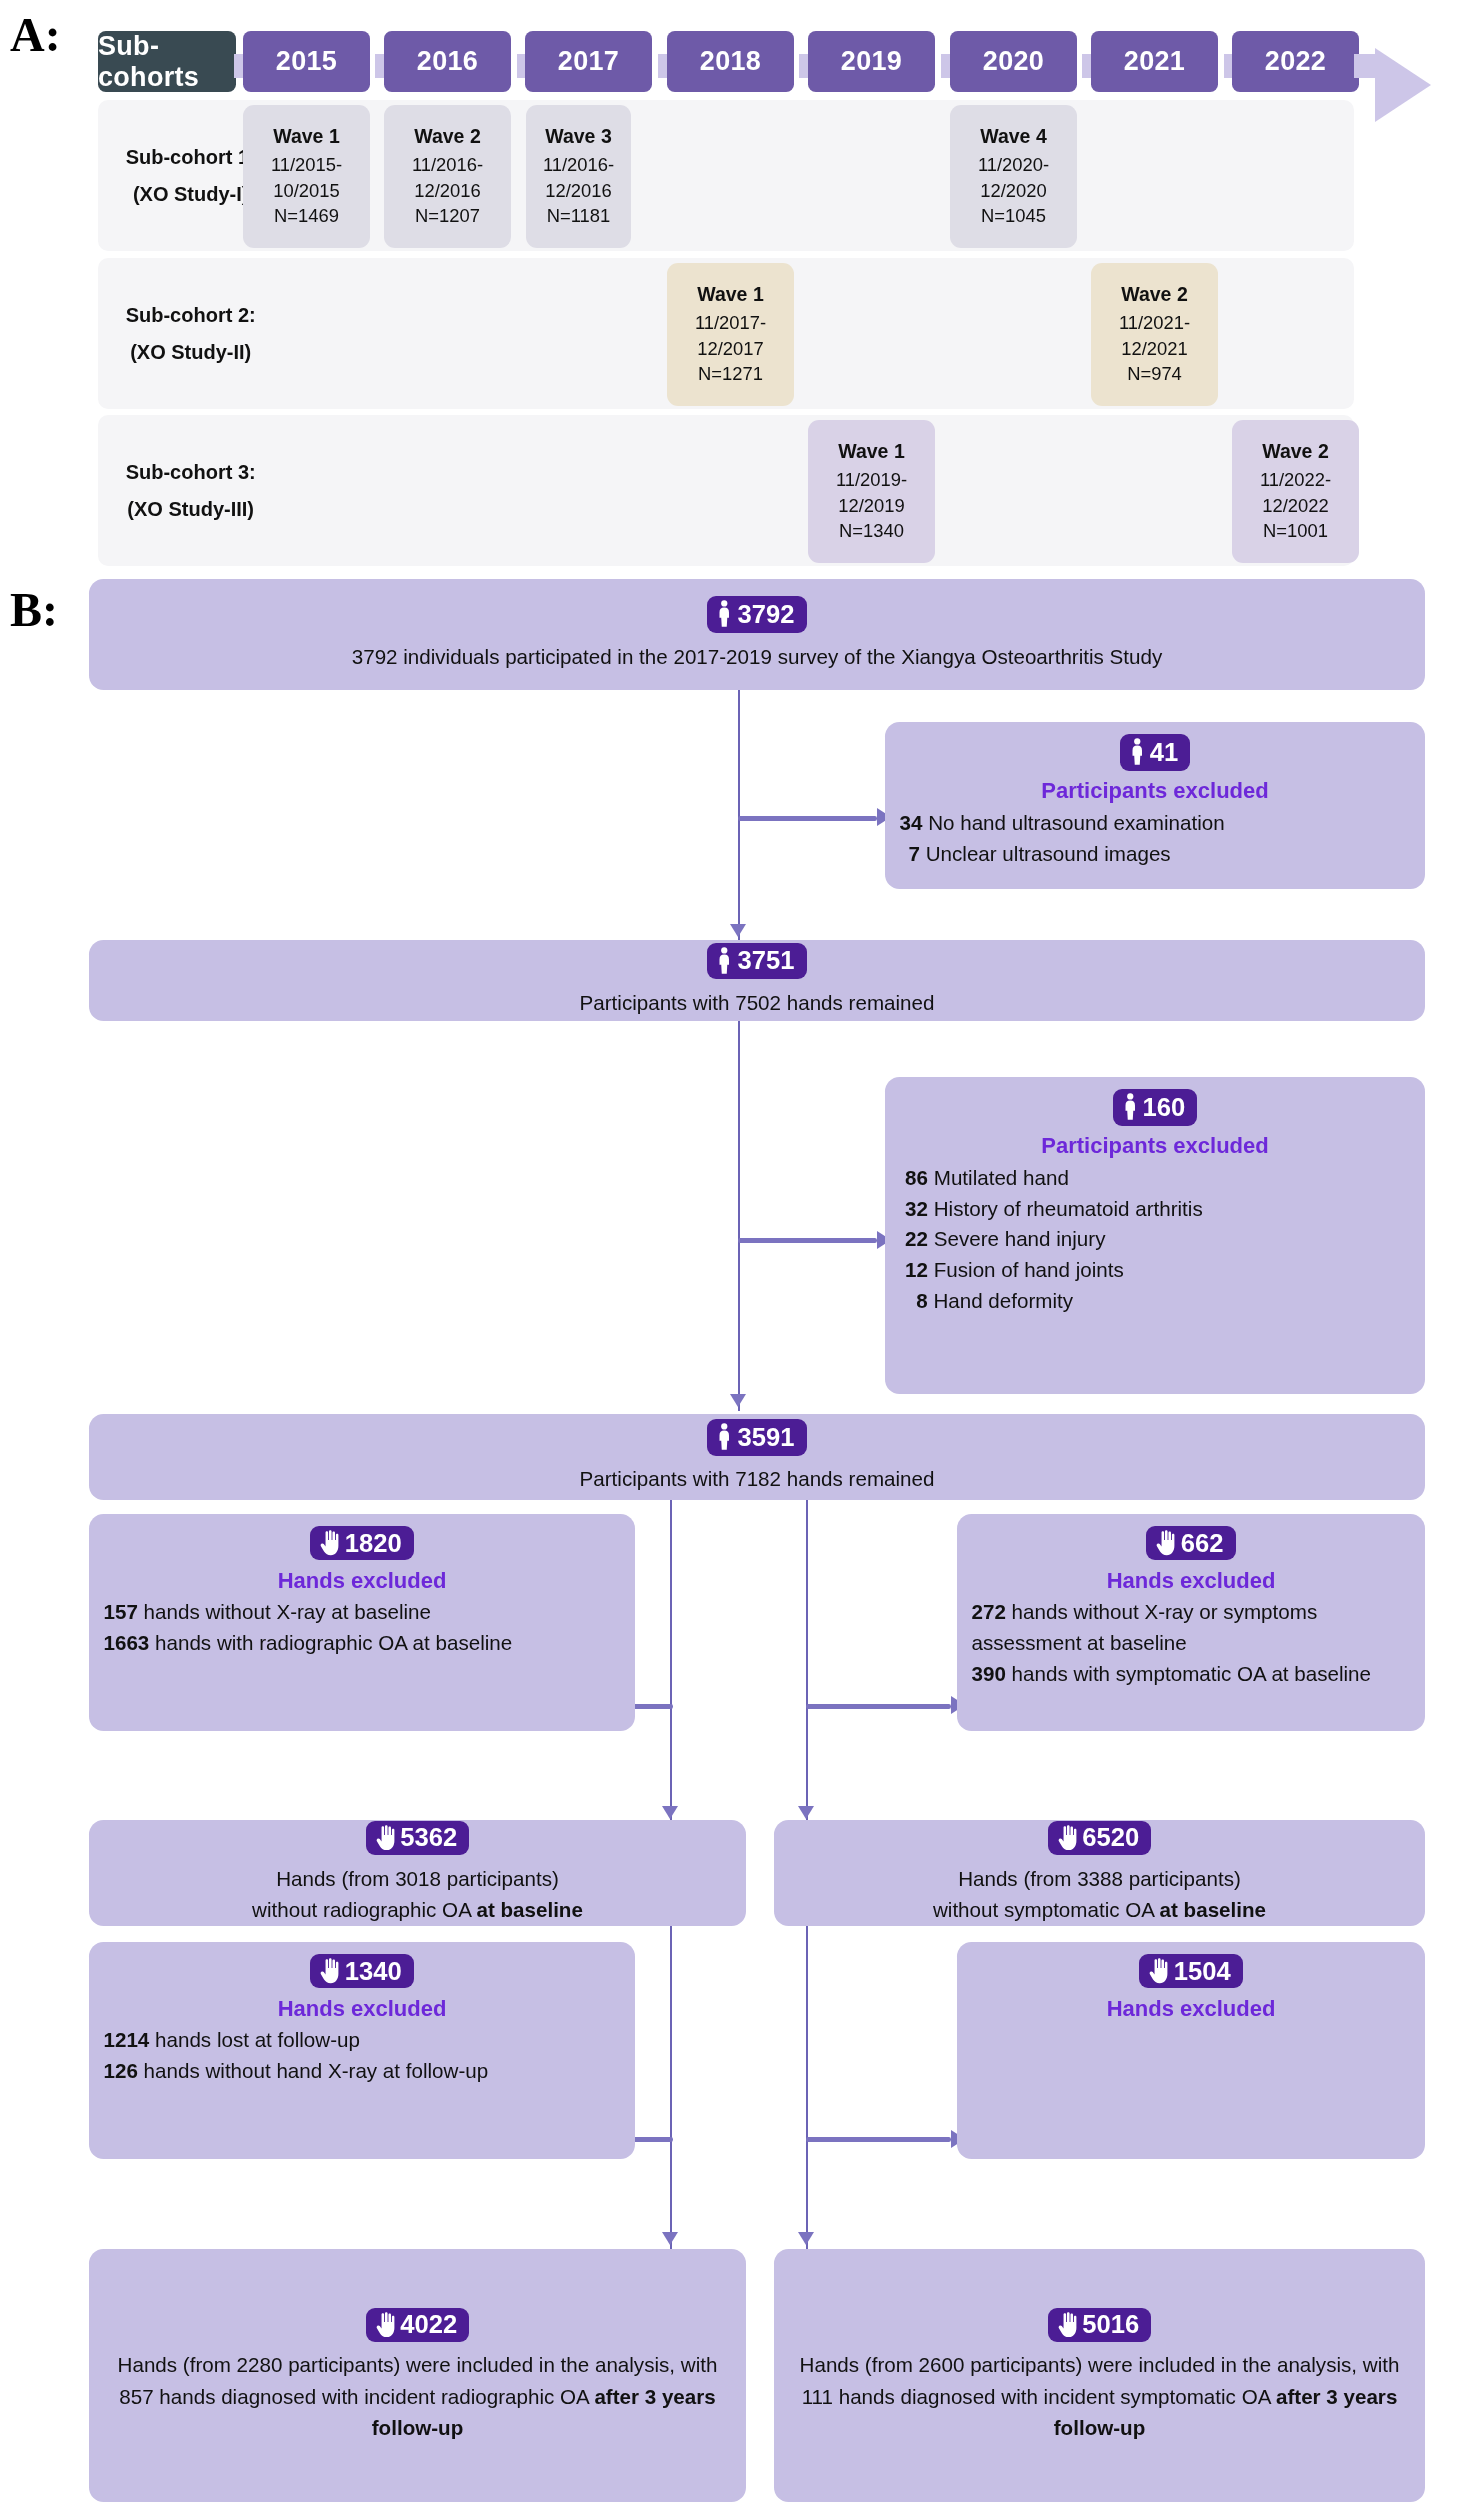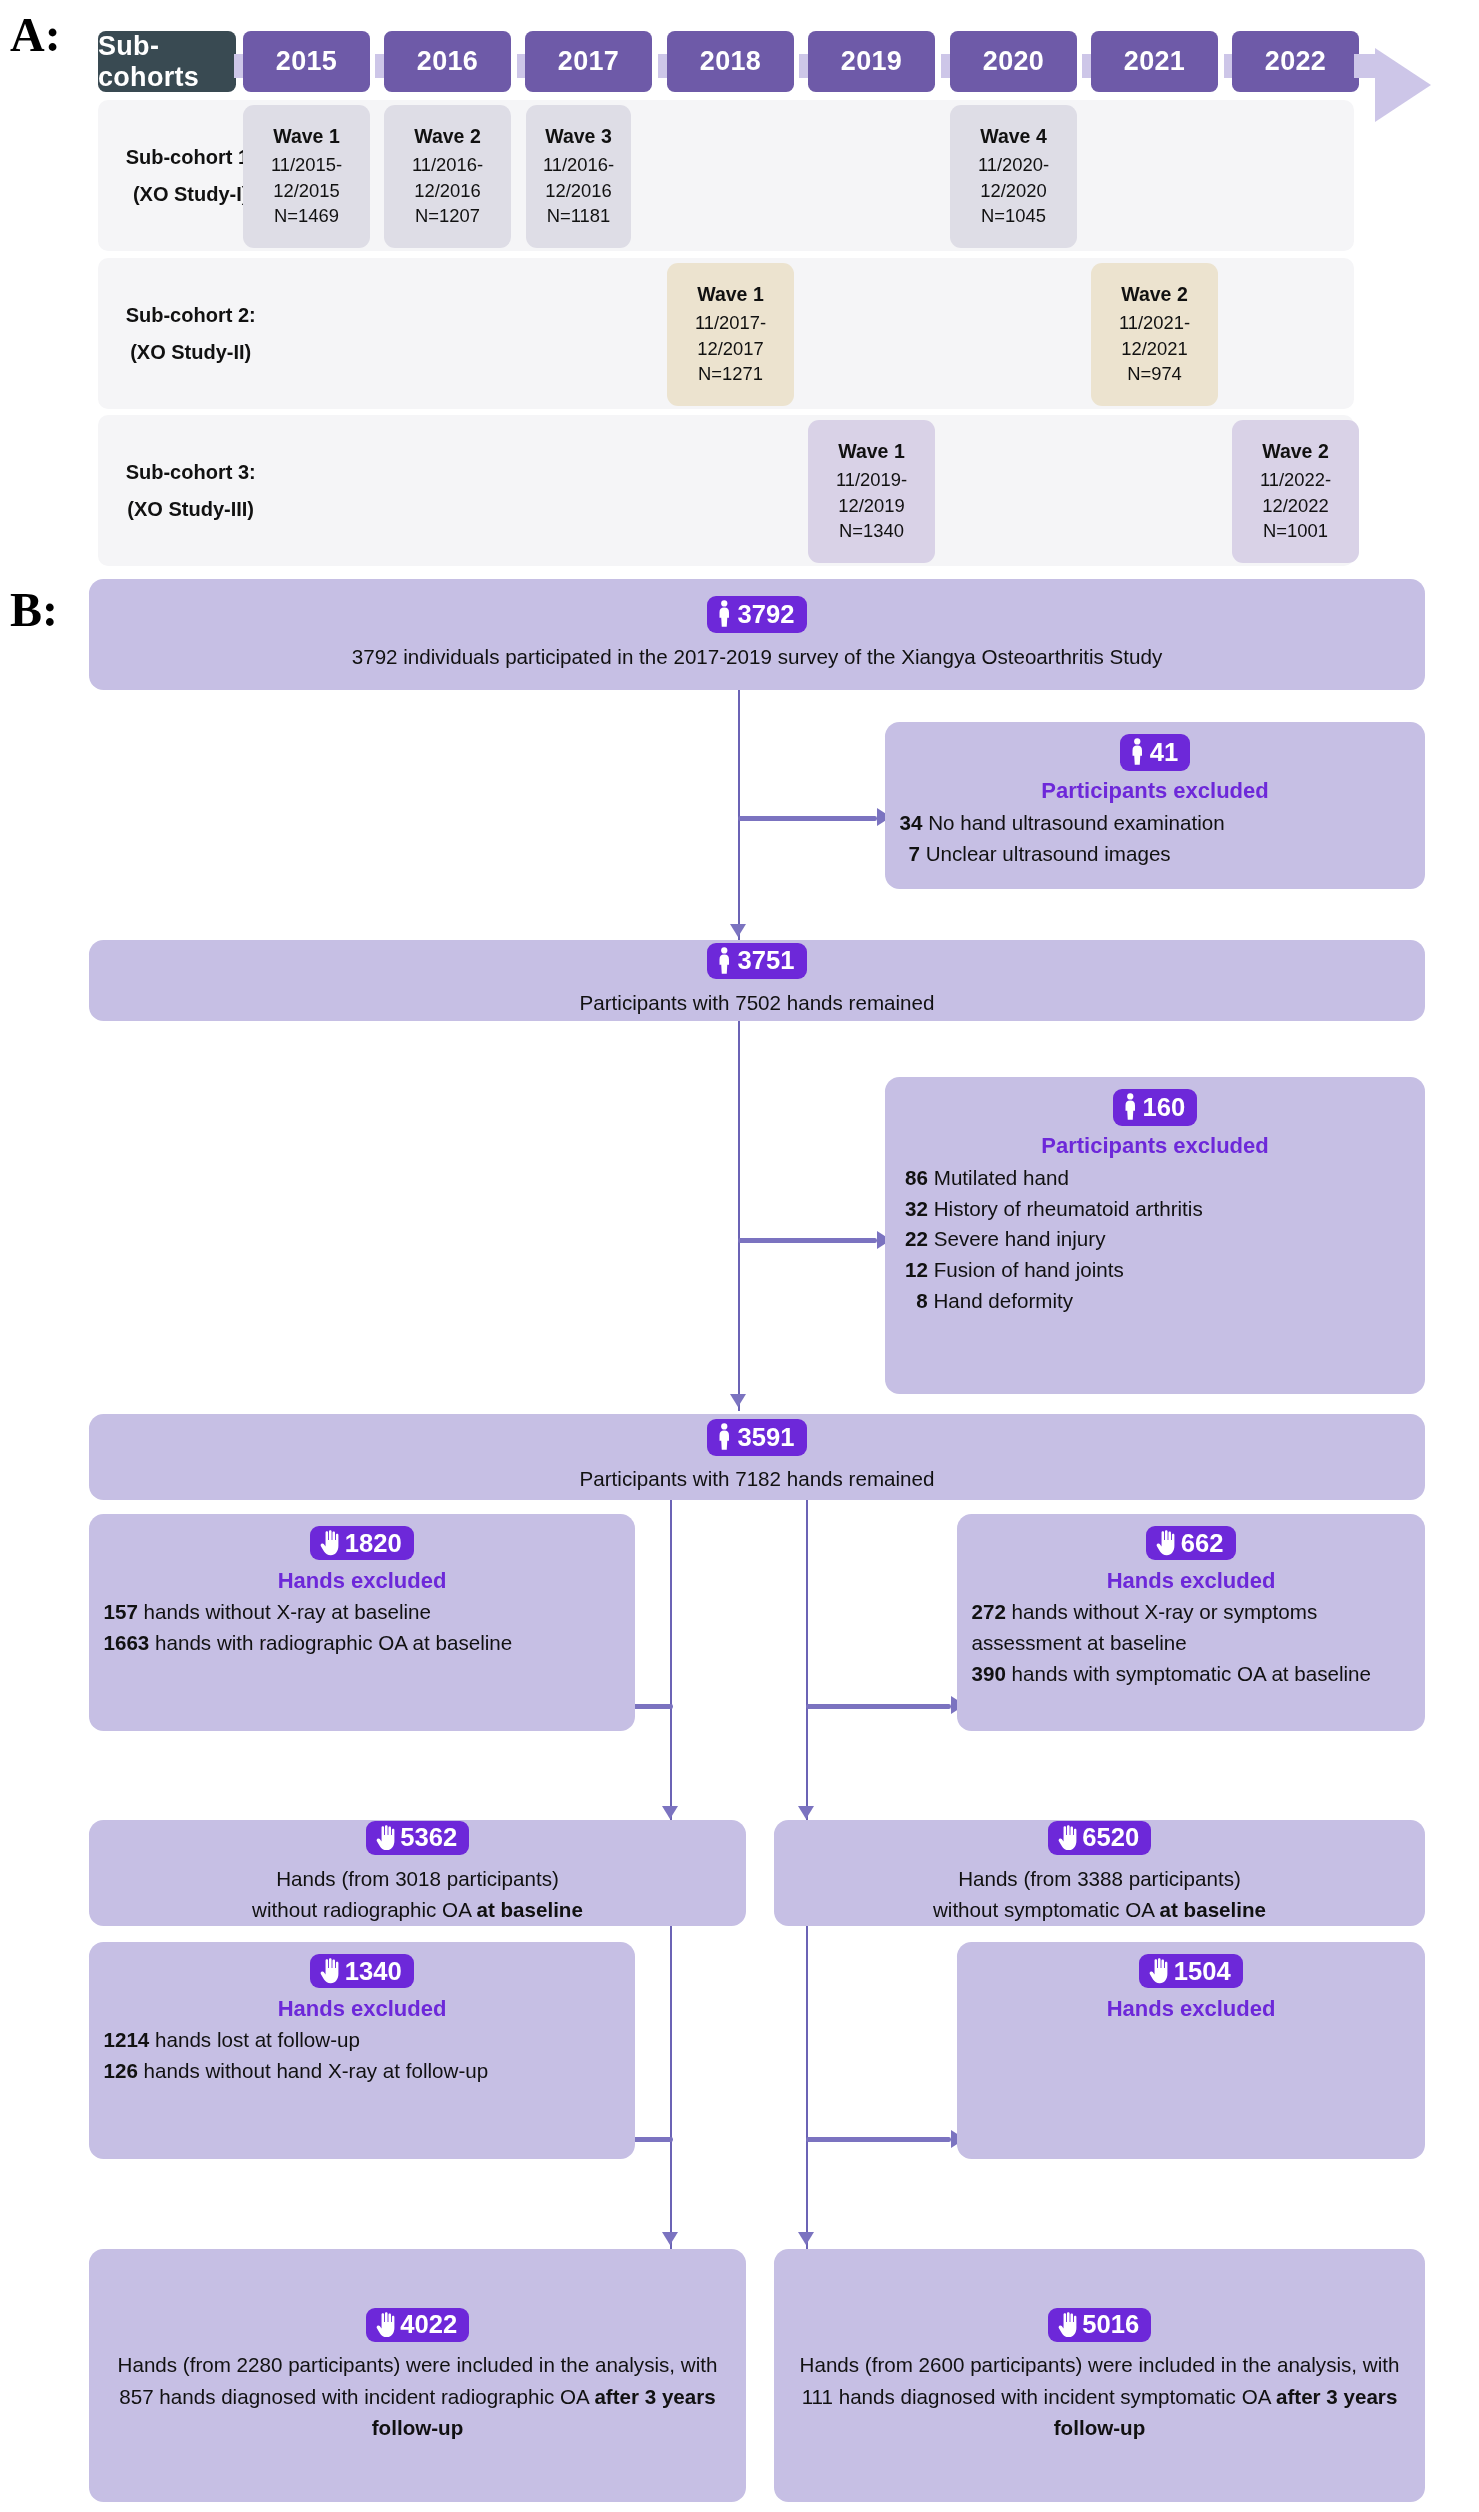--- a/index.html
+++ b/index.html
@@ -56,21 +56,21 @@
   
   #panel-b{position:absolute;left:0;top:573px;width:1479px;height:1939px;}
 
   .node{
     position:absolute;background:#c6bfe4;border-radius:14.5px;
     box-sizing:border-box;padding:12.2px 14.5px;
     display:flex;flex-direction:column;align-items:center;
   }
   .badge{
     display:inline-flex;align-items:center;gap:5.6px;
-    background:#6d28d9;color:#fff;border-radius:9px;
+    background:#4c1d95;color:#fff;border-radius:9px;
     padding:3.9px 12.2px 4.5px 10px;font-size:25.6px;font-weight:bold;line-height:1;
     margin-bottom:7.8px;
   }
   .badge .num{position:relative;top:0.6px;}
   .icon-svg{display:block;}
   .node-body{
     width:100%;text-align:center;font-size:20.6px;color:#111;line-height:1.52;
   }
   .node-title{
     width:100%;text-align:center;font-size:22px;font-weight:bold;color:#6d28d9;
@@ -136,21 +136,21 @@
 
   <div class="cohort-row" style="top:100px;height:151px;">
     <div class="cohort-label">
       <span>Sub-cohort 1:</span>
       <span>(XO Study-I)</span>
     </div>
 
     <div class="wave-cell grey" style="left:145px;width:127px;height:143px;">
       <div class="wtitle">Wave 1</div>
       <div>11/2015-</div>
-      <div>12/2015</div>
+      <div>10/2015</div>
       <div>N=1469</div>
     </div>
 
     <div class="wave-cell grey" style="left:286px;width:127px;height:143px;">
       <div class="wtitle">Wave 2</div>
       <div>11/2016-</div>
       <div>12/2016</div>
       <div>N=1207</div>
     </div>
 

